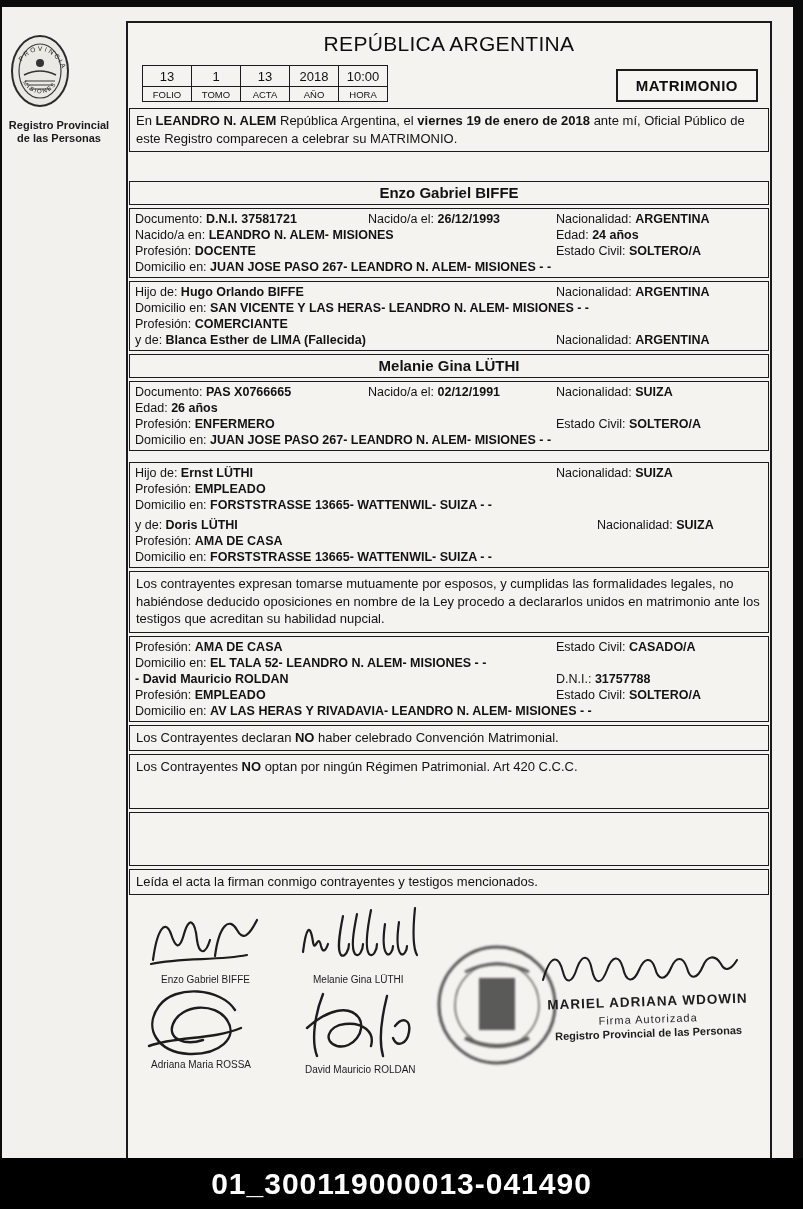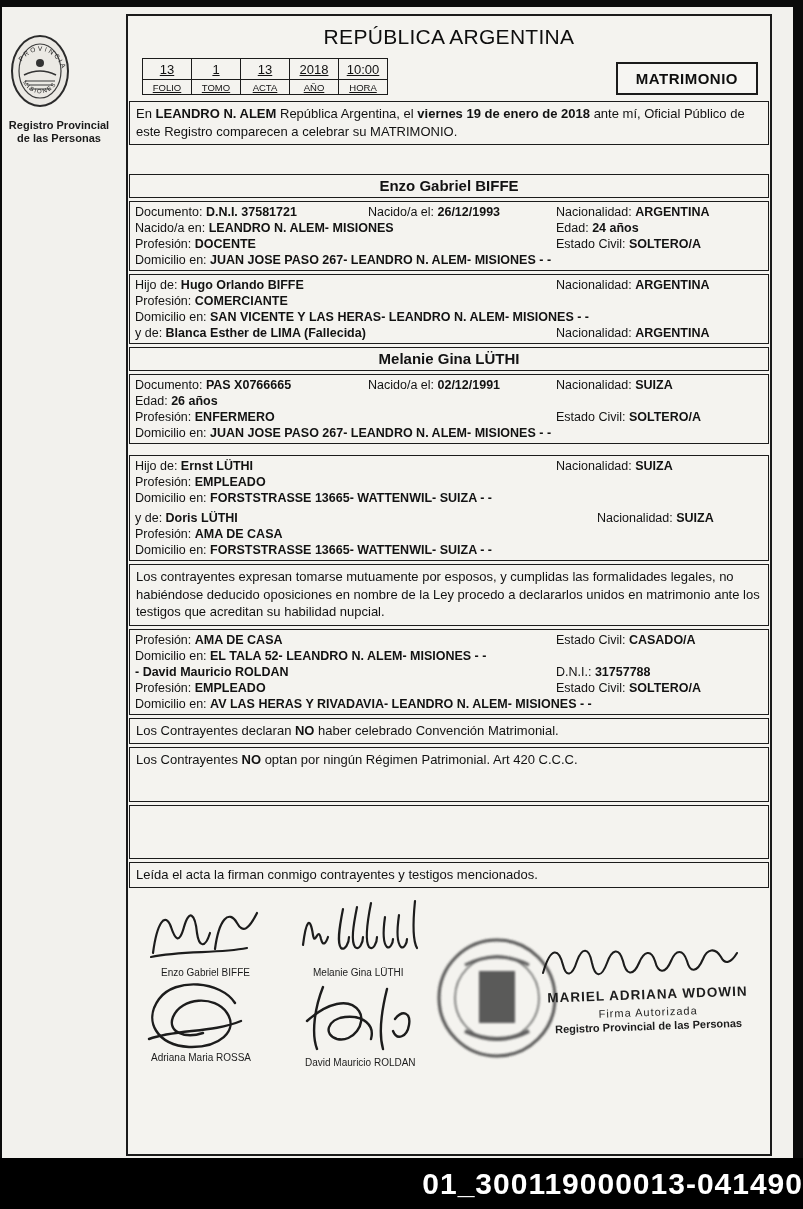--- a/index.html
+++ b/index.html
@@ -14,32 +14,32 @@
     background:#f2f1ed;
   }
   
   .seal{position:absolute;left:6px;top:26px;width:64px;height:76px;}
   .seal-caption{
     position:absolute;left:0;top:112px;width:114px;text-align:center;
     font-weight:700;font-size:11px;line-height:13px;color:#1a1a1a;
   }
   
   .doc-col{
-    position:absolute;left:124px;top:7px;width:646px;height:1142px;
+    position:absolute;left:124px;top:14px;width:646px;height:1142px;
     border:2px solid #1b1b1b;box-sizing:border-box;background:#f4f3ef;
     display:flex;flex-direction:column;
   }
   .doc-title{
     text-align:center;font-size:21px;letter-spacing:.3px;margin-top:9px;color:#0e0e0e;
   }
   .hdr-row{
     display:flex;justify-content:space-between;align-items:flex-start;
     margin:9px 12px 6px 14px;
   }
-  .reg-table{border-collapse:collapse;text-decoration:underline;}
+  .reg-table{border-collapse:collapse;}
   .reg-table td{
     border:1.5px solid #1b1b1b;text-align:center;width:48px;
     font-size:13px;padding:2.5px 0;color:#101010;
   }
   .reg-table tr.lblrow td{font-size:9.5px;padding:1.5px 0;}
   .matri{
     border:2px solid #1b1b1b;font-size:15px;letter-spacing:.5px;
     padding:6px 18px;margin-top:4px;color:#0e0e0e;background:#f6f5f2;font-weight:bold;
   }
   .sec{border:1.5px solid #1b1b1b;margin:0 1px 3px 1px;background:transparent;}
@@ -59,21 +59,21 @@
   .emptybox{height:52px;}
   .sig-area{position:relative;flex:1;margin:0 1px;}
   .sigsvg{position:absolute;}
   .sig-cap{position:absolute;font-size:10px;color:#1c1c1c;white-space:nowrap;}
   .stamp-text{position:absolute;left:404px;top:96px;width:230;text-align:center;color:#1d1d1d;transform:rotate(-2deg);}
   .stamp-l1{font-weight:700;font-size:13.5px;letter-spacing:1px;white-space:nowrap;}
   .stamp-l2{font-size:11px;margin-top:4px;letter-spacing:1px;}
   .stamp-l3{font-weight:700;font-size:11px;margin-top:2px;white-space:nowrap;}
   .code-bar{
     position:absolute;left:0;top:1158px;width:803px;height:51px;background:#000;
-    display:flex;align-items:center;justify-content:flex-end;
+    display:flex;align-items:center;justify-content:center;
     color:#fff;font-size:30px;font-weight:700;letter-spacing:1px;
   }
 </style>
 </head>
 <body>
 
 <div class="page">
 
   <svg class="seal" viewBox="0 0 64 76">
     <ellipse cx="32" cy="38" rx="28" ry="35" fill="#ebe9e4" stroke="#2b2b2b" stroke-width="2"></ellipse>
@@ -139,24 +139,24 @@
       <div class="row">
         <span class="c3"><span>Domicilio en: </span><span class="val">JUAN JOSE PASO 267- LEANDRO N. ALEM- MISIONES - -</span></span>
       </div>
     </div>
     <div class="sec rows">
       <div class="row">
         <span class="w1"><span>Hijo de: </span><span class="val">Hugo Orlando BIFFE</span></span>
         <span class="c3"><span>Nacionalidad: </span><span class="val">ARGENTINA</span></span>
       </div>
       <div class="row">
+        <span class="c3"><span>Domicilio en: </span><span class="val">SAN VICENTE Y LAS HERAS- LEANDRO N. ALEM- MISIONES - -</span></span>
+      </div>
+      <div class="row">
         <span class="c3"><span>Profesión: </span><span class="val">COMERCIANTE</span></span>
-      </div>
-      <div class="row">
-        <span class="c3"><span>Domicilio en: </span><span class="val">SAN VICENTE Y LAS HERAS- LEANDRO N. ALEM- MISIONES - -</span></span>
       </div>
       <div class="row">
         <span class="w1"><span>y de: </span><span class="val">Blanca Esther de LIMA (Fallecida)</span></span>
         <span class="c3"><span>Nacionalidad: </span><span class="val">ARGENTINA</span></span>
       </div>
     </div>
 
     <div class="sec name-hdr">Melanie Gina LÜTHI</div>
     <div class="sec rows">
       <div class="row">

